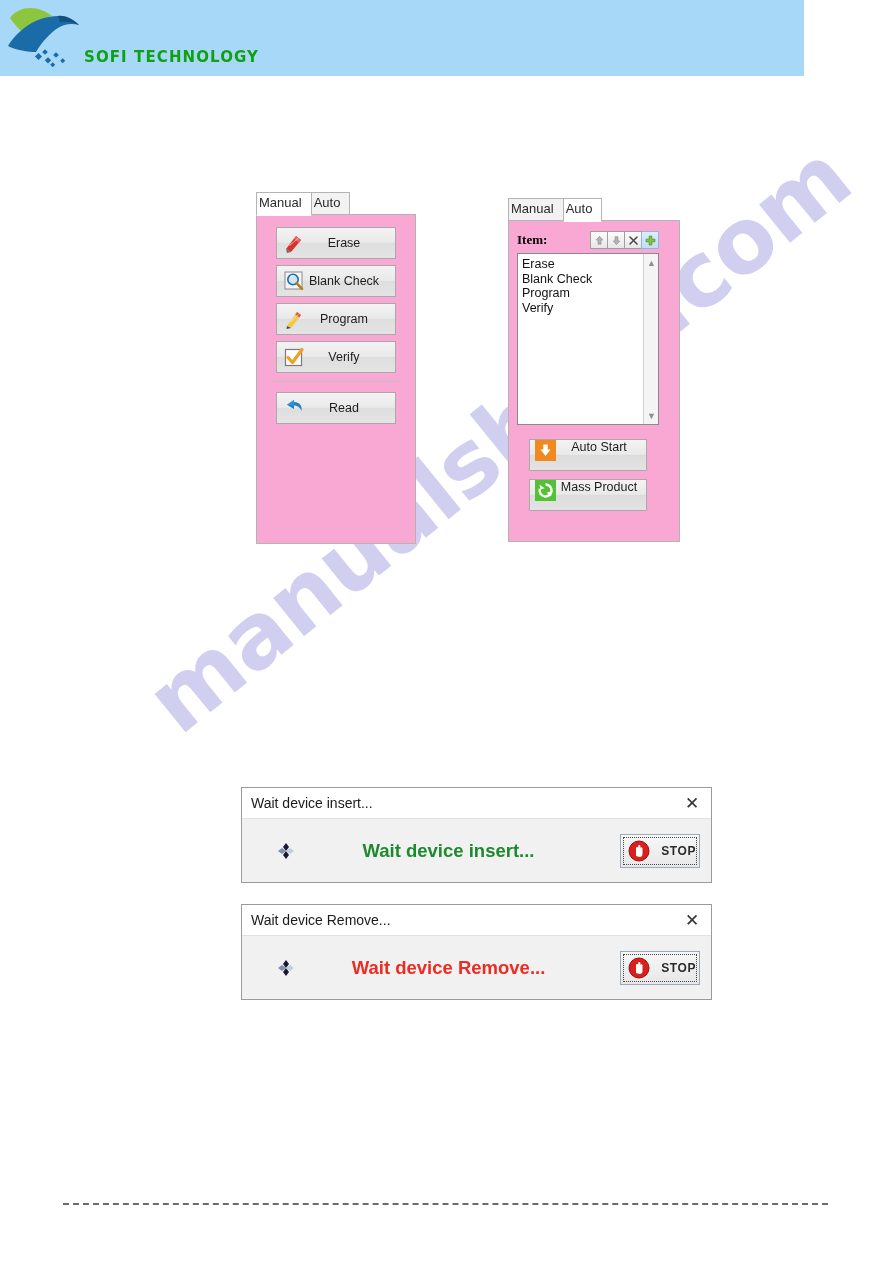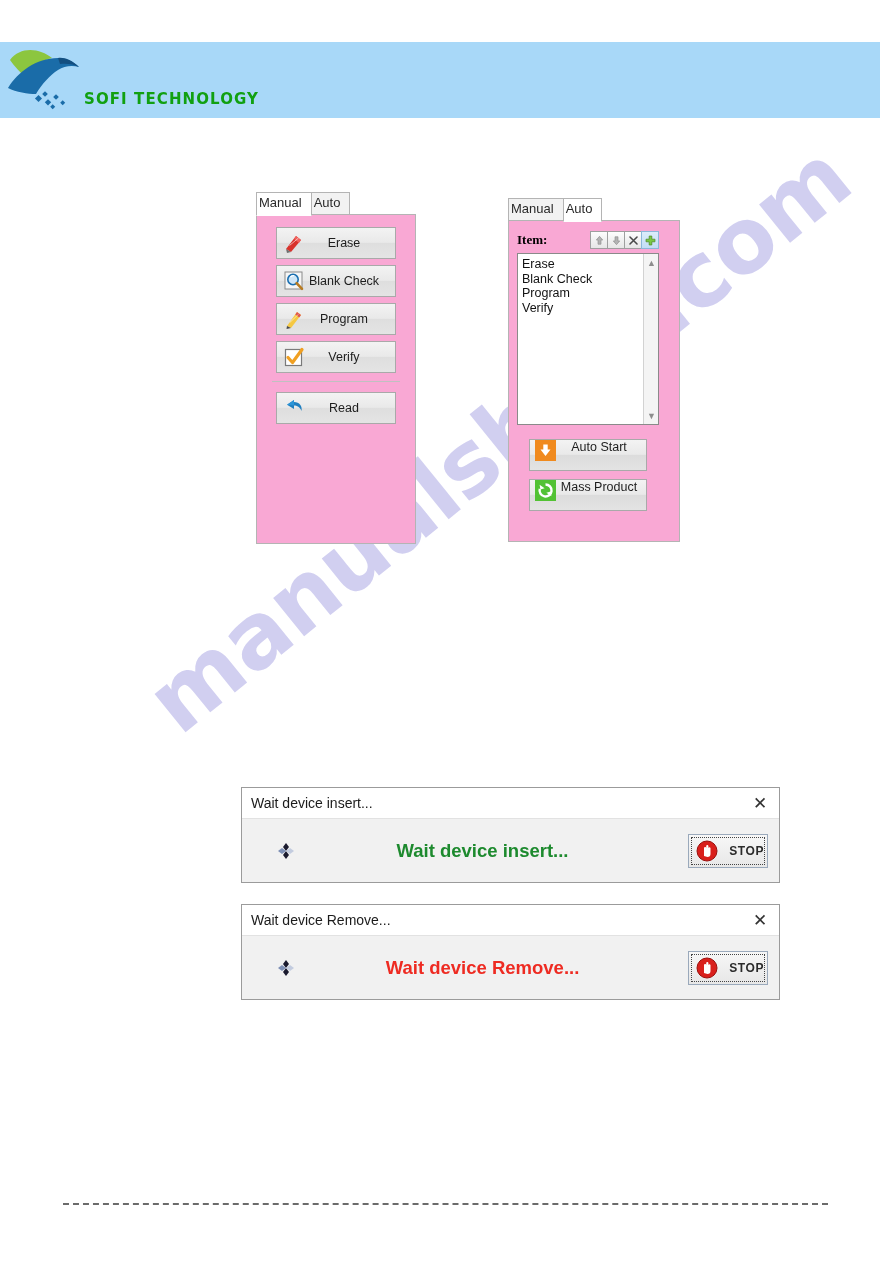--- a/index.html
+++ b/index.html
@@ -14,24 +14,23 @@
   #page {
     position: relative;
     width: 893px; height: 1263px;
     background: #ffffff;
     overflow: hidden;
   }
 
   
   #header {
     position: absolute; left: 0; top: 0;
-    width: 880px; height: 76px;
+    width: 804px; height: 76px;
     background: #a8d8f8;
     overflow: hidden;
-    margin-top: 42px;
   }
   #logo-mark {
     position: absolute; left: 6px; top: 2px;
     width: 78px; height: 70px;
   }
   #brand-name {
     position: absolute; left: 84px; top: 48px;
     font-family: "DejaVu Sans", sans-serif;
     font-size: 15px;
     font-weight: bold;
@@ -216,21 +215,21 @@
   }
   .auto-btn .lbl {
     flex: 1; text-align: center;
     font-size: 12.5px; color: #1d1d1d;
     padding-right: 4px;
   }
 
   
   .dialog {
     position: absolute;
-    width: 539px;
+    width: 471px;
     border: 1px solid #9b9b9b;
     background: #ffffff;
     z-index: 20;
     box-shadow: 0 0 0 0 rgba(0,0,0,0);
   }
   #dialog-insert { left: 241px; top: 787px; height: 96px; }
   #dialog-remove { left: 241px; top: 904px; height: 96px; }
 
   .dlg-title {
     height: 31px;

